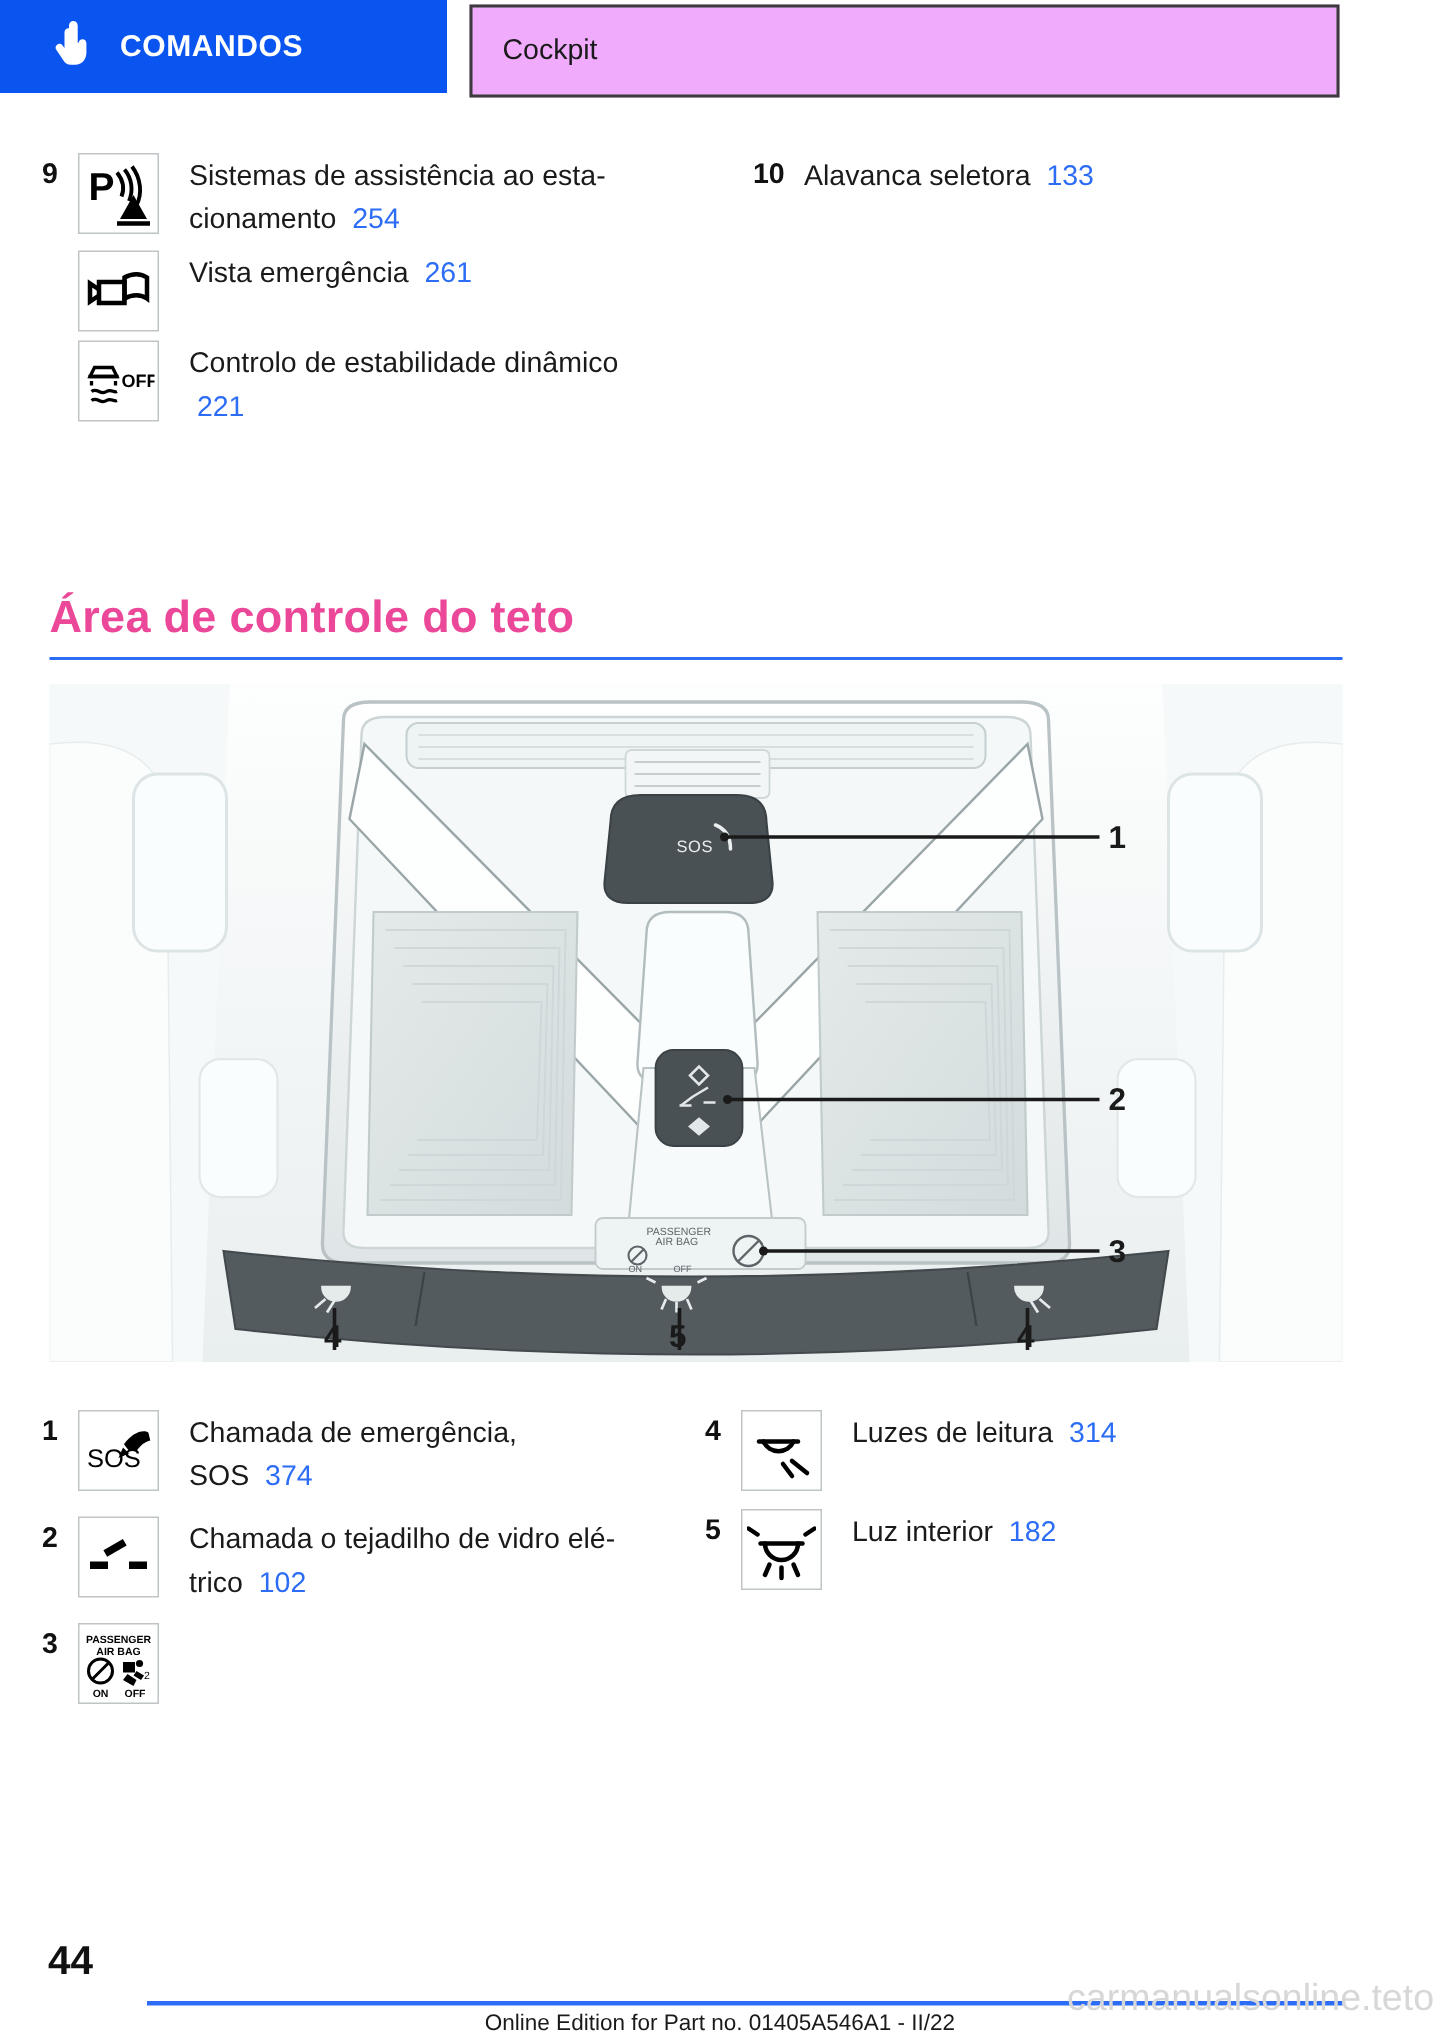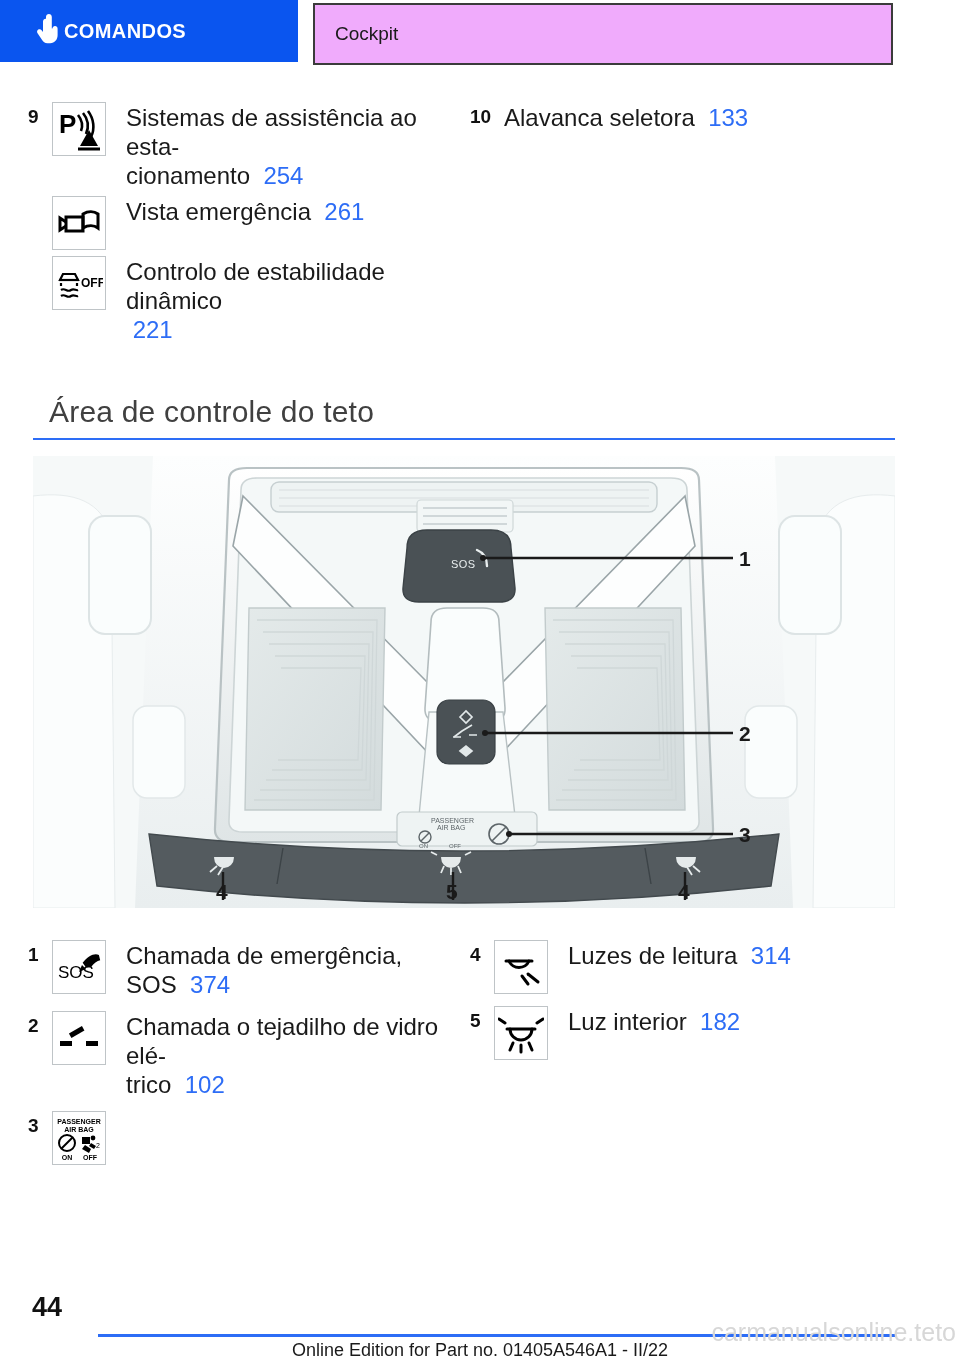--- a/index.html
+++ b/index.html
@@ -14,53 +14,52 @@
   
   .header{position:absolute;left:0;top:0;width:960px;height:66px;}
   .tab-chapter{
     position:absolute;left:0;top:0;width:298px;height:62px;
     background:#0a55ef;
     display:flex;align-items:center;
   }
   .tab-chapter .hand-icon{margin-left:36px;display:block;}
   .tab-chapter .chapter-label{
     color:#ffffff;font-size:20px;font-weight:bold;letter-spacing:.4px;
-    margin-left:2px;font-family:"Liberation Sans", sans-serif;
+    margin-left:18px;font-family:"Liberation Sans", sans-serif;
   }
   .tab-section{
     position:absolute;left:313px;top:3px;width:580px;height:62px;
     border:2px solid #3b3b3b;background:#f0abfc;
     box-sizing:border-box;display:flex;align-items:center;
   }
   .tab-section .section-label{font-size:19px;margin-left:20px;color:#1a1a1a;}
   .legend-col{position:absolute;}
   .legend-row{display:flex;align-items:flex-start;margin-bottom:4px;}
   .legend-num{
     width:24px;flex:0 0 24px;font-size:19px;font-weight:bold;
     line-height:30px;text-align:left;color:#111;
   }
   .legend-iconcell{width:74px;flex:0 0 74px;display:flex;justify-content:flex-start;}
   .icon-box{
     width:54px;height:54px;border:1px solid #bfc4c7;background:#fff;
     display:flex;align-items:center;justify-content:center;box-sizing:border-box;
   }
   .legend-text{
-    flex:1;font-size:24px;line-height:29px;color:#1a1a1a;
+    flex:1;font-size:19px;line-height:29px;color:#1a1a1a;
     padding-top:1px;
   }
   .pg{color:#2d6df6;}
 
   
   .section-heading{
     position:absolute;left:33px;top:392px;width:862px;
   }
   .section-heading .h-title{
-    font-size:30px;color:#404040;font-weight:normal;line-height:40px;
+    font-size:30px;color:#ec4899;font-weight:bold;line-height:40px;
     letter-spacing:.2px;
-    margin-left:16px;
   }
   .section-heading .h-rule{
     margin-top:6px;height:2px;background:#2d6df6;width:862px;
   }
 
   
   .illustration{
     position:absolute;left:33px;top:456px;width:862px;height:452px;
     background:#f4f7f7;overflow:hidden;
   }
@@ -69,21 +68,21 @@
   }
 
   
   .footer{position:absolute;left:0;top:1292px;width:960px;height:70px;}
   .page-number{
     position:absolute;left:32px;top:0;font-size:27px;font-weight:bold;color:#111;
   }
   .footer-rule{position:absolute;left:98px;top:42px;width:797px;height:3px;background:#2d6df6;}
   .footer-note{
     position:absolute;left:0;top:48px;width:960px;text-align:center;
-    font-size:18px;color:#1a1a1a;
+    font-size:15px;color:#1a1a1a;
   }
   .watermark{
     position:absolute;right:4px;top:1318px;font-size:25px;color:#d7d7d7;
     font-family:"Liberation Sans", sans-serif;white-space:nowrap;
   }
 </style>
 </head>
 <body>
 
 <div class="header">
@@ -163,21 +162,21 @@
     <div class="legend-text">
       <span>Controlo de estabilidade dinâmico</span><br>
       &nbsp;<span class="pg">221</span>
     </div>
   </div>
 
 </div>
 
 <div class="legend-col" style="left:470px;top:102px;width:420px;">
   <div class="legend-row">
-    <div class="legend-num" style="width:34px;flex:0 0 34px;">10</div>
+    <div class="legend-num" style="width:34px;flex:0 0 34px;margin-left:32px;">10</div>
     <div class="legend-text">
       <span>Alavanca seletora</span>&nbsp;
       <span class="pg">133</span>
     </div>
   </div>
 </div>
 
 <div class="section-heading">
   <div class="h-title">Área de controle do teto</div>
   <div class="h-rule"></div>

